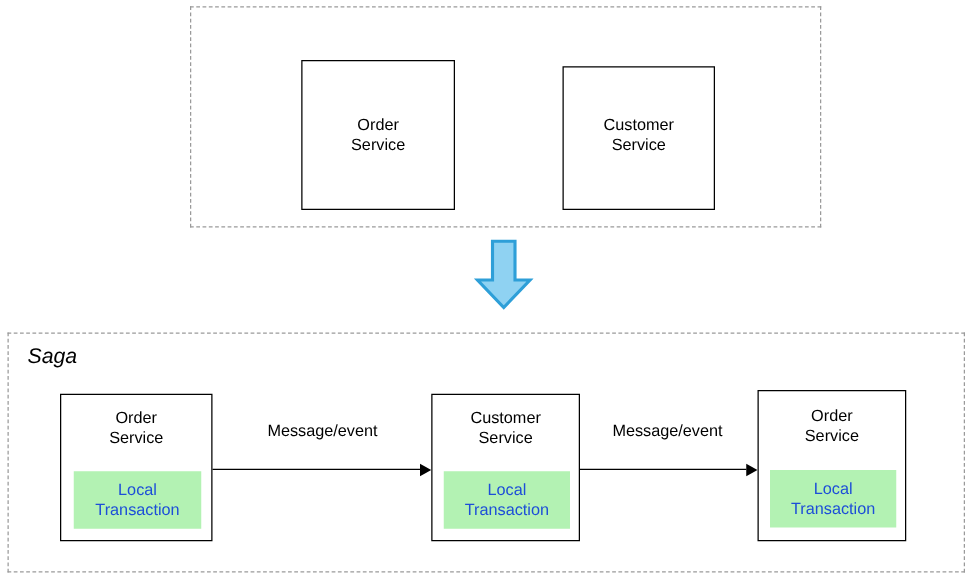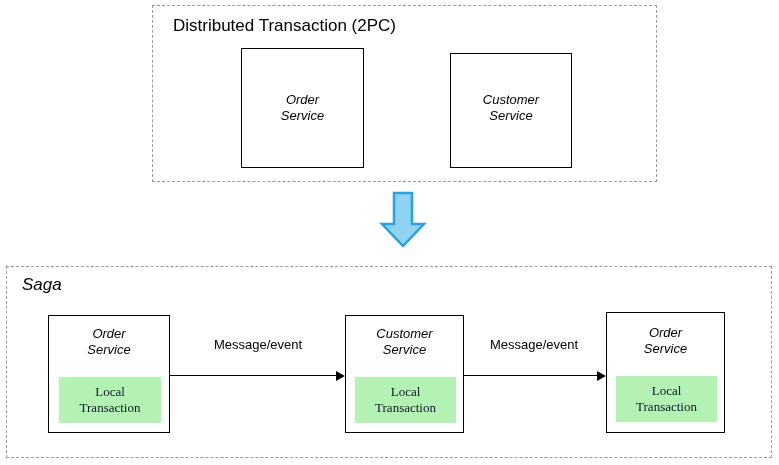--- a/index.html
+++ b/index.html
@@ -41,37 +41,35 @@
   }
   .svc-label {
     position: absolute;
     left: 0;
     right: 0;
     text-align: center;
     font-size: 13px;
     line-height: 16px;
     white-space: pre-line;
     color: #000;
-    font-style: italic;
   }
 
   
   .local-chip {
     position: absolute;
     background: #b3f2b3;
     text-align: center;
     font-size: 13px;
     line-height: 16px;
     white-space: pre-line;
-    color: #0f172a;
+    color: #1d4ed8;
     display: flex;
     align-items: center;
     justify-content: center;
     box-sizing: border-box;
-    font-family: Liberation Serif, serif;
   }
 
   
   .conn {
     position: absolute;
     height: 1px;
     background: #000000;
   }
   .conn-head {
     position: absolute;
@@ -95,21 +93,20 @@
     position: absolute;
   }
 </style>
 </head>
 <body>
 
 <div id="canvas">
 
   <div class="group" style="left:152px; top:5px; width:505px; height:177px;"></div>
 
-  <div class="group-title" style="left:173px; top:16px;">Distributed Transaction (2PC)</div>
 
   <div class="svc-box" style="left:241px; top:48px; width:123px; height:120px;">
     <div class="svc-label" style="top:43px;">Order
 Service</div>
   </div>
 
   <div class="svc-box" style="left:450px; top:53px; width:122px; height:115px;">
     <div class="svc-label" style="top:38px;">Customer
 Service</div>
   </div>

